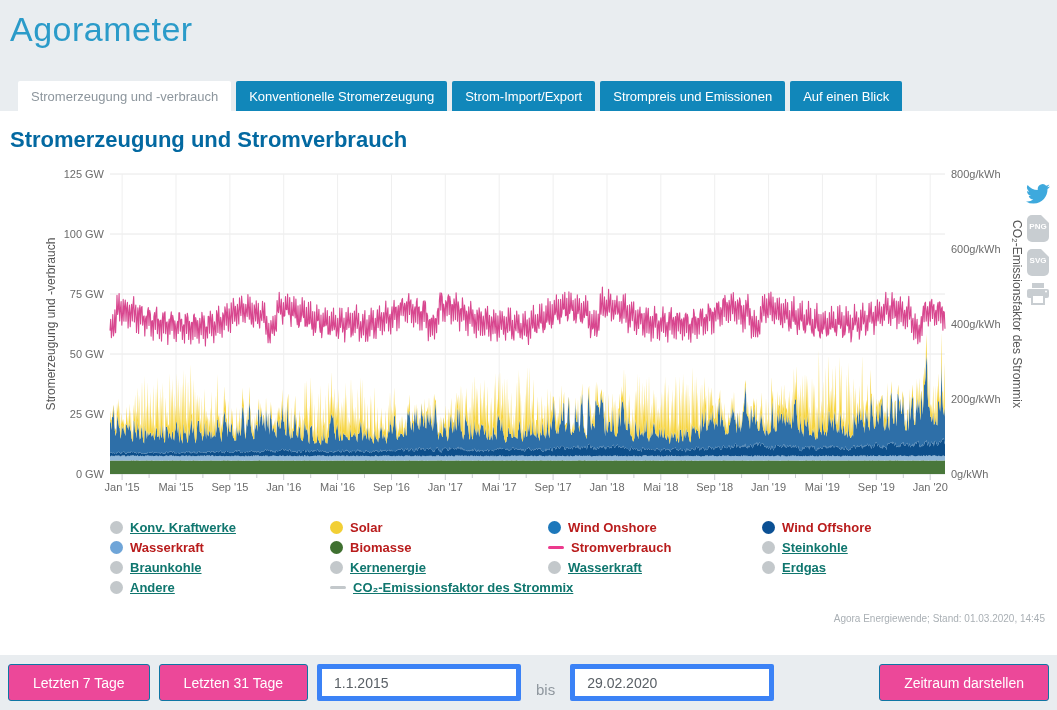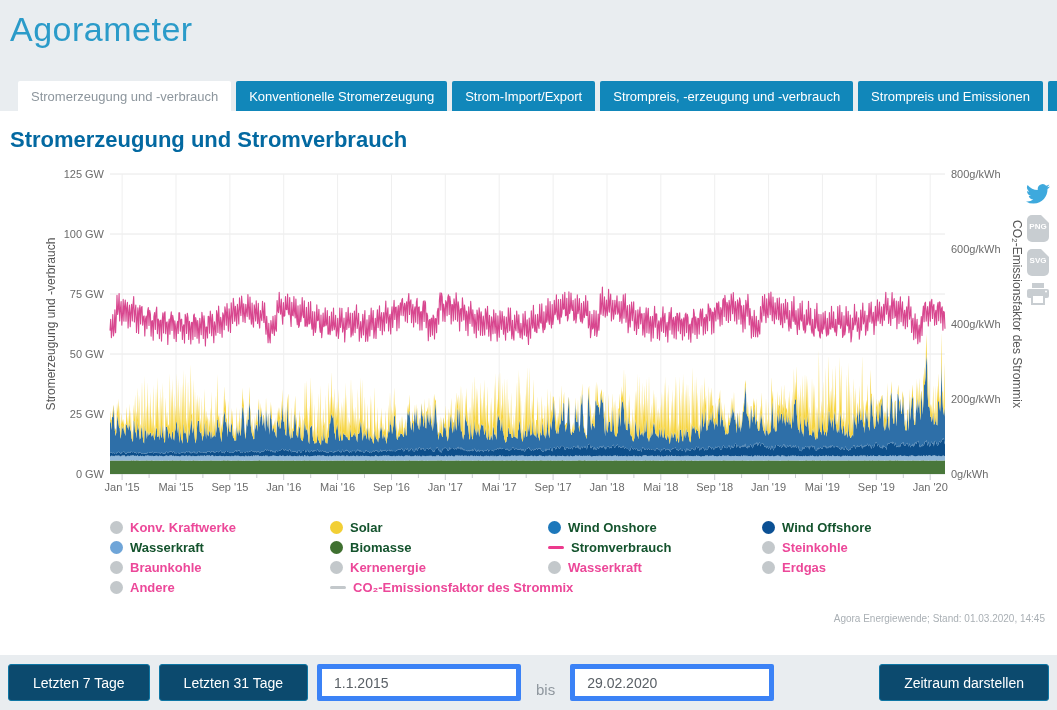--- a/index.html
+++ b/index.html
@@ -40,50 +40,49 @@
     content:""; position:absolute; top:0; right:0;
     border-style:solid; border-width:0 8px 8px 0;
     border-color:#ffffff #ffffff transparent transparent;
   }
   .legend { display:flex; padding-left:110px; margin-top:4px; }
   .legend-col { display:flex; flex-direction:column; }
   .legend-col-0 { width:220px; } .legend-col-1 { width:218px; } .legend-col-2 { width:214px; }
   .legend-item { display:flex; align-items:center; height:20px; cursor:pointer; }
   .legend-marker-dot { width:13px; height:13px; border-radius:50%; flex:0 0 auto; }
   .legend-marker-line { width:16px; height:3px; border-radius:1.5px; flex:0 0 auto; }
-  .legend-label { font-size:13px; font-weight:bold; margin-left:7px; color:#14532d; white-space:nowrap; }
-  .legend-item.off .legend-label { color:#ec4899; }
+  .legend-label { font-size:13px; font-weight:bold; margin-left:7px; color:#b91c1c; white-space:nowrap; }
+  .legend-item.off .legend-label { color:#0f766e;text-decoration:underline; }
   .stand-note { text-align:right; font-size:10px; color:#aab0b5; padding-right:12px; margin-top:16px; }
   .toolbar {
     height:55px; background:#e9edf0; display:flex; align-items:center;
     padding:0 8px; gap:9px;
   }
   .btn {
-    background:#0c4a6e; border:1px solid #0e76a4; color:#fff;
+    background:#ec4899; border:1px solid #0e76a4; color:#fff;
     font-size:14px; font-family:"Liberation Sans", sans-serif;
     border-radius:3px; height:37px; padding:0 24px; cursor:pointer; white-space:nowrap;
   }
   .date-input {
     height:37px; width:204px; border:5px solid #3b82f6; border-radius:2px;
     background:#fff; font-size:14px; color:#5a6066; padding:0 12px;
     font-family:"Liberation Sans", sans-serif;
   }
   .bis-label { font-size:15px; color:#8f979e; padding:0 6px;margin-top:14px; }
   .spacer { flex:1; }
 </style>
 </head>
 <body>
 
 <div class="top">
   <div class="app-title">Agorameter</div>
   <div class="tabbar" id="tabbar">
       <div class="tab active">Stromerzeugung und -verbrauch</div>
       <div class="tab">Konventionelle Stromerzeugung</div>
       <div class="tab">Strom-Import/Export</div>
-      <div class="tab">Strompreis, -erzeugung und -verbrauch</div>
       <div class="tab">Strompreis und Emissionen</div>
       <div class="tab">Auf einen Blick</div>
     </div>
 </div>
 
 <div class="content">
   <div class="page-title">Stromerzeugung und Stromverbrauch</div>
 
   <div class="share-col">
     <div class="share-btn">

